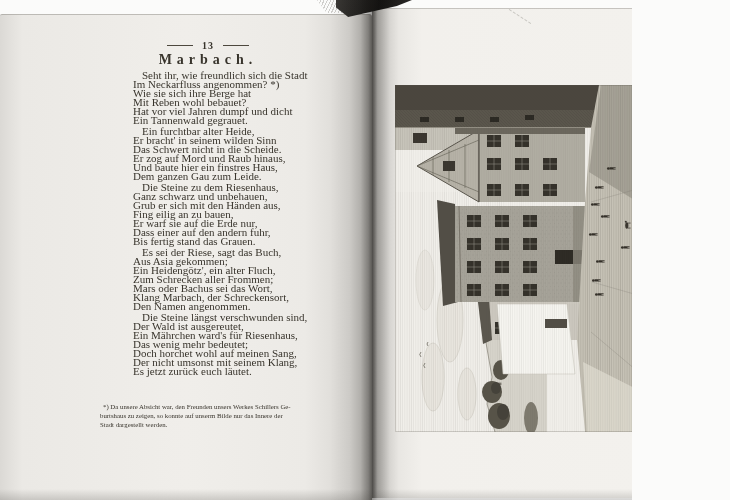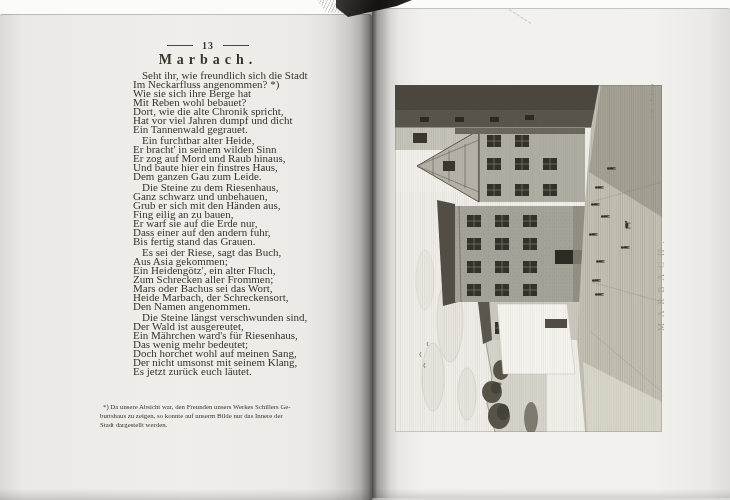--- a/index.html
+++ b/index.html
@@ -2,21 +2,21 @@
 <html style="--background: #fbfbfa; --page: #efedea; --ink: #38342c; --caption-ink: #a19e95;"><head>
 <meta charset="utf-8">
 <style>
   :root{
     --background:#fbfbfa;
     --page:#efedea;
     --ink:#38342c;
     --caption-ink:#a19e95;
   }
   html,body{margin:0;padding:0;background:var(--background);}
-  .scene{position:relative;width:730px;height:500px;overflow:hidden;
+  .scene{position:relative;width:632px;height:500px;overflow:hidden;
          font-family:"Liberation Serif","DejaVu Serif",serif;background:var(--background);}
   
   .page{position:absolute;}
   .page-left{left:0;top:14px;width:372px;height:486px;border-radius:2px 3px 0 0;
     border-top:1px solid rgba(130,128,122,.45);
     background:linear-gradient(90deg,#dbd9d5 0%,#ebe9e5 6%,#f0eeea 50%,#eceae6 82%,#d9d7d3 94%,#b3b1ad 99%,#8f8d89 100%);}
   .page-right{left:372px;top:8px;width:358px;height:489px;border-radius:3px 2px 0 0;
     border-top:1px solid rgba(130,128,122,.4);
     background:linear-gradient(90deg,#6f6d6a 0%,#b6b4b0 1.4%,#e5e3df 5%,#f2f0ec 14%,#f3f1ed 78%,#ebe9e5 94%,#dfddd9 100%);}
   .spine-shadow{position:absolute;left:330px;top:0;width:80px;height:500px;pointer-events:none;
@@ -75,47 +75,47 @@
     <span class="rule"></span><span>13</span><span class="rule"></span>
   </div>
   <div class="poem-title">Marbach.</div>
 
   <div class="poem">
     <p class="stanza">
       <span class="line">Seht ihr, wie freundlich sich die Stadt</span>
       <span class="line">Im Neckarfluss angenommen? *)</span>
       <span class="line">Wie sie sich ihre Berge hat</span>
       <span class="line">Mit Reben wohl bebauet?</span>
-      <span class="line">Dort, wie die alte Chronik spricht,</span>
       <span class="line">Hat vor viel Jahren dumpf und dicht</span>
       <span class="line">Ein Tannenwald gegrauet.</span>
     </p>
     <p class="stanza">
       <span class="line">Ein furchtbar alter Heide,</span>
       <span class="line">Er bracht' in seinem wilden Sinn</span>
+      <span class="line">Das Schwert nicht in die Scheide.</span>
       <span class="line">Er zog auf Mord und Raub hinaus,</span>
       <span class="line">Und baute hier ein finstres Haus,</span>
       <span class="line">Dem ganzen Gau zum Leide.</span>
     </p>
     <p class="stanza">
       <span class="line">Die Steine zu dem Riesenhaus,</span>
       <span class="line">Ganz schwarz und unbehauen,</span>
       <span class="line">Grub er sich mit den Händen aus,</span>
       <span class="line">Fing eilig an zu bauen,</span>
       <span class="line">Er warf sie auf die Erde nur,</span>
       <span class="line">Dass einer auf den andern fuhr,</span>
       <span class="line">Bis fertig stand das Grauen.</span>
     </p>
     <p class="stanza">
       <span class="line">Es sei der Riese, sagt das Buch,</span>
       <span class="line">Aus Asia gekommen;</span>
       <span class="line">Ein Heidengötz', ein alter Fluch,</span>
       <span class="line">Zum Schrecken aller Frommen;</span>
       <span class="line">Mars oder Bachus sei das Wort,</span>
-      <span class="line">Heide Marbach, der Schreckensort,</span>
+      <span class="line">Klang Marbach, der Schreckensort,</span>
       <span class="line">Den Namen angenommen.</span>
     </p>
     <p class="stanza">
       <span class="line">Die Steine längst verschwunden sind,</span>
       <span class="line">Der Wald ist ausgereutet,</span>
       <span class="line">Ein Mährchen ward's für Riesenhaus,</span>
       <span class="line">Das wenig mehr bedeutet;</span>
       <span class="line">Doch horchet wohl auf meinen Sang,</span>
       <span class="line">Der nicht umsonst mit seinem Klang,</span>
       <span class="line">Es jetzt zurück euch läutet.</span>

